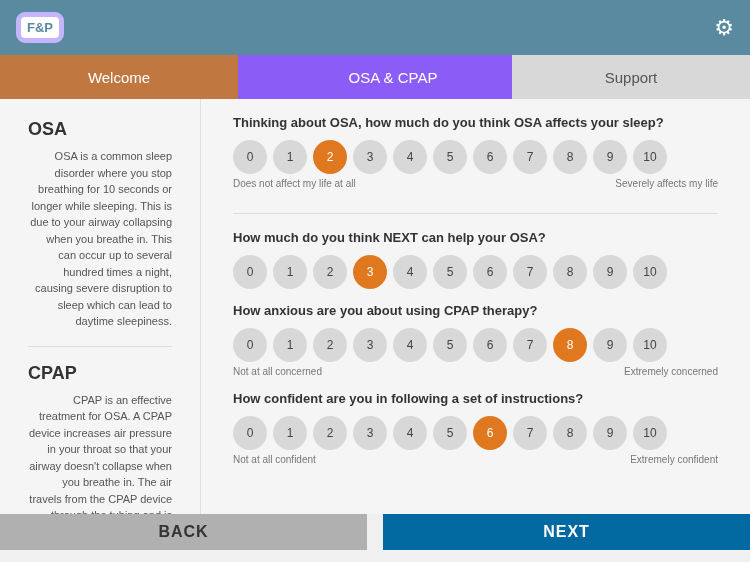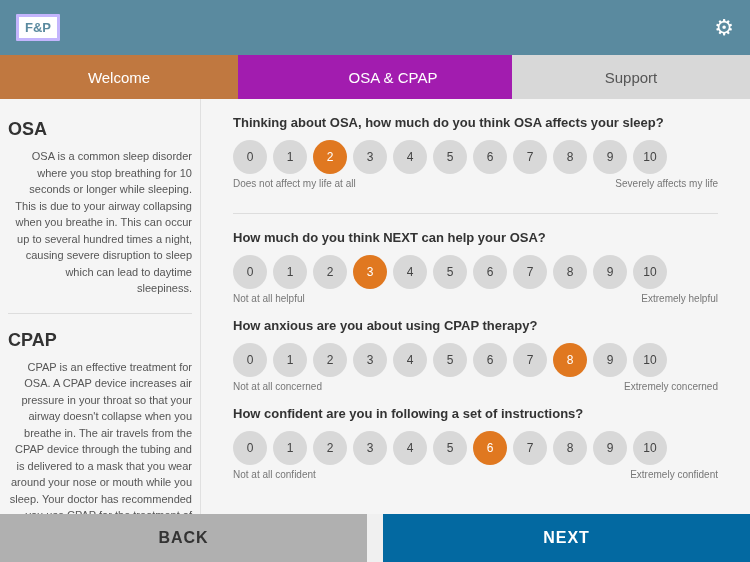--- a/index.html
+++ b/index.html
@@ -18,22 +18,22 @@
       display: flex;
       align-items: center;
       gap: 8px;
     }
     .fp-badge {
       background: #fff;
       color: #5a8a9f;
       font-weight: bold;
       font-size: 13px;
       padding: 3px 6px;
-      border-radius: 1px;
-      border: 3px solid #c4b5fd;
+      border-radius: 9px;
+      border: 5px solid #c4b5fd;
     }
     .header-title {
       color: white;
       font-size: 20px;
       font-weight: 300;
       letter-spacing: 0.5px;
     }
     .header-title span { font-weight: 600; }
     .gear-icon {
       color: white;
@@ -49,36 +49,36 @@
     }
     .tab {
       flex: 1;
       display: flex;
       align-items: center;
       justify-content: center;
       font-size: 15px;
       cursor: pointer;
     }
     .tab-welcome { background: #c07840; color: white; }
-    .tab-osa { background: #a21caf; color: white; padding-left: 36px; }
+    .tab-osa { background: #8b5cf6; color: white; padding-left: 36px; }
     .tab-support { background: #d8d8d8; color: #555; }
 
     
     .content {
       display: flex;
       height: calc(562px - 55px - 44px - 48px);
       overflow-y: auto;
       background: #f5f5f5;
     }
 
     
     .sidebar {
       width: 200px;
       min-width: 200px;
-      padding: 20px 8px;
+      padding: 20px 28px;
       background: #f5f5f5;
     }
     .sidebar-title {
       font-size: 18px;
       font-weight: bold;
       color: #333;
       margin-bottom: 8px;
     }
     .sidebar-text {
       font-size: 11px;
@@ -134,21 +134,21 @@
       display: flex;
       justify-content: space-between;
       font-size: 10px;
       color: #777;
       margin-bottom: 14px;
     }
 
     
     .footer {
       display: flex;
-      height: 48px;
+      height: 36px;
       gap: 16px;
     }
     .btn-back {
       flex: 1;
       background: #b0b0b0;
       color: #333;
       border: none;
       font-size: 16px;
       font-weight: bold;
       cursor: pointer;
@@ -232,24 +232,20 @@
               <button class="scale-btn">2</button>
               <button class="scale-btn selected">3</button>
               <button class="scale-btn">4</button>
               <button class="scale-btn">5</button>
               <button class="scale-btn">6</button>
               <button class="scale-btn">7</button>
               <button class="scale-btn">8</button>
               <button class="scale-btn">9</button>
               <button class="scale-btn">10</button>
             </div>
-            <div class="scale-labels">
-              <span>Not at all helpful</span>
-              <span>Extremely helpful</span>
-            </div>
           </div>
           <div style="margin-bottom: 14px;">
             <div class="question-label">How anxious are you about using CPAP therapy?</div>
             <div class="scale-row">
               <button class="scale-btn">0</button>
               <button class="scale-btn">1</button>
               <button class="scale-btn">2</button>
               <button class="scale-btn">3</button>
               <button class="scale-btn">4</button>
               <button class="scale-btn">5</button>

